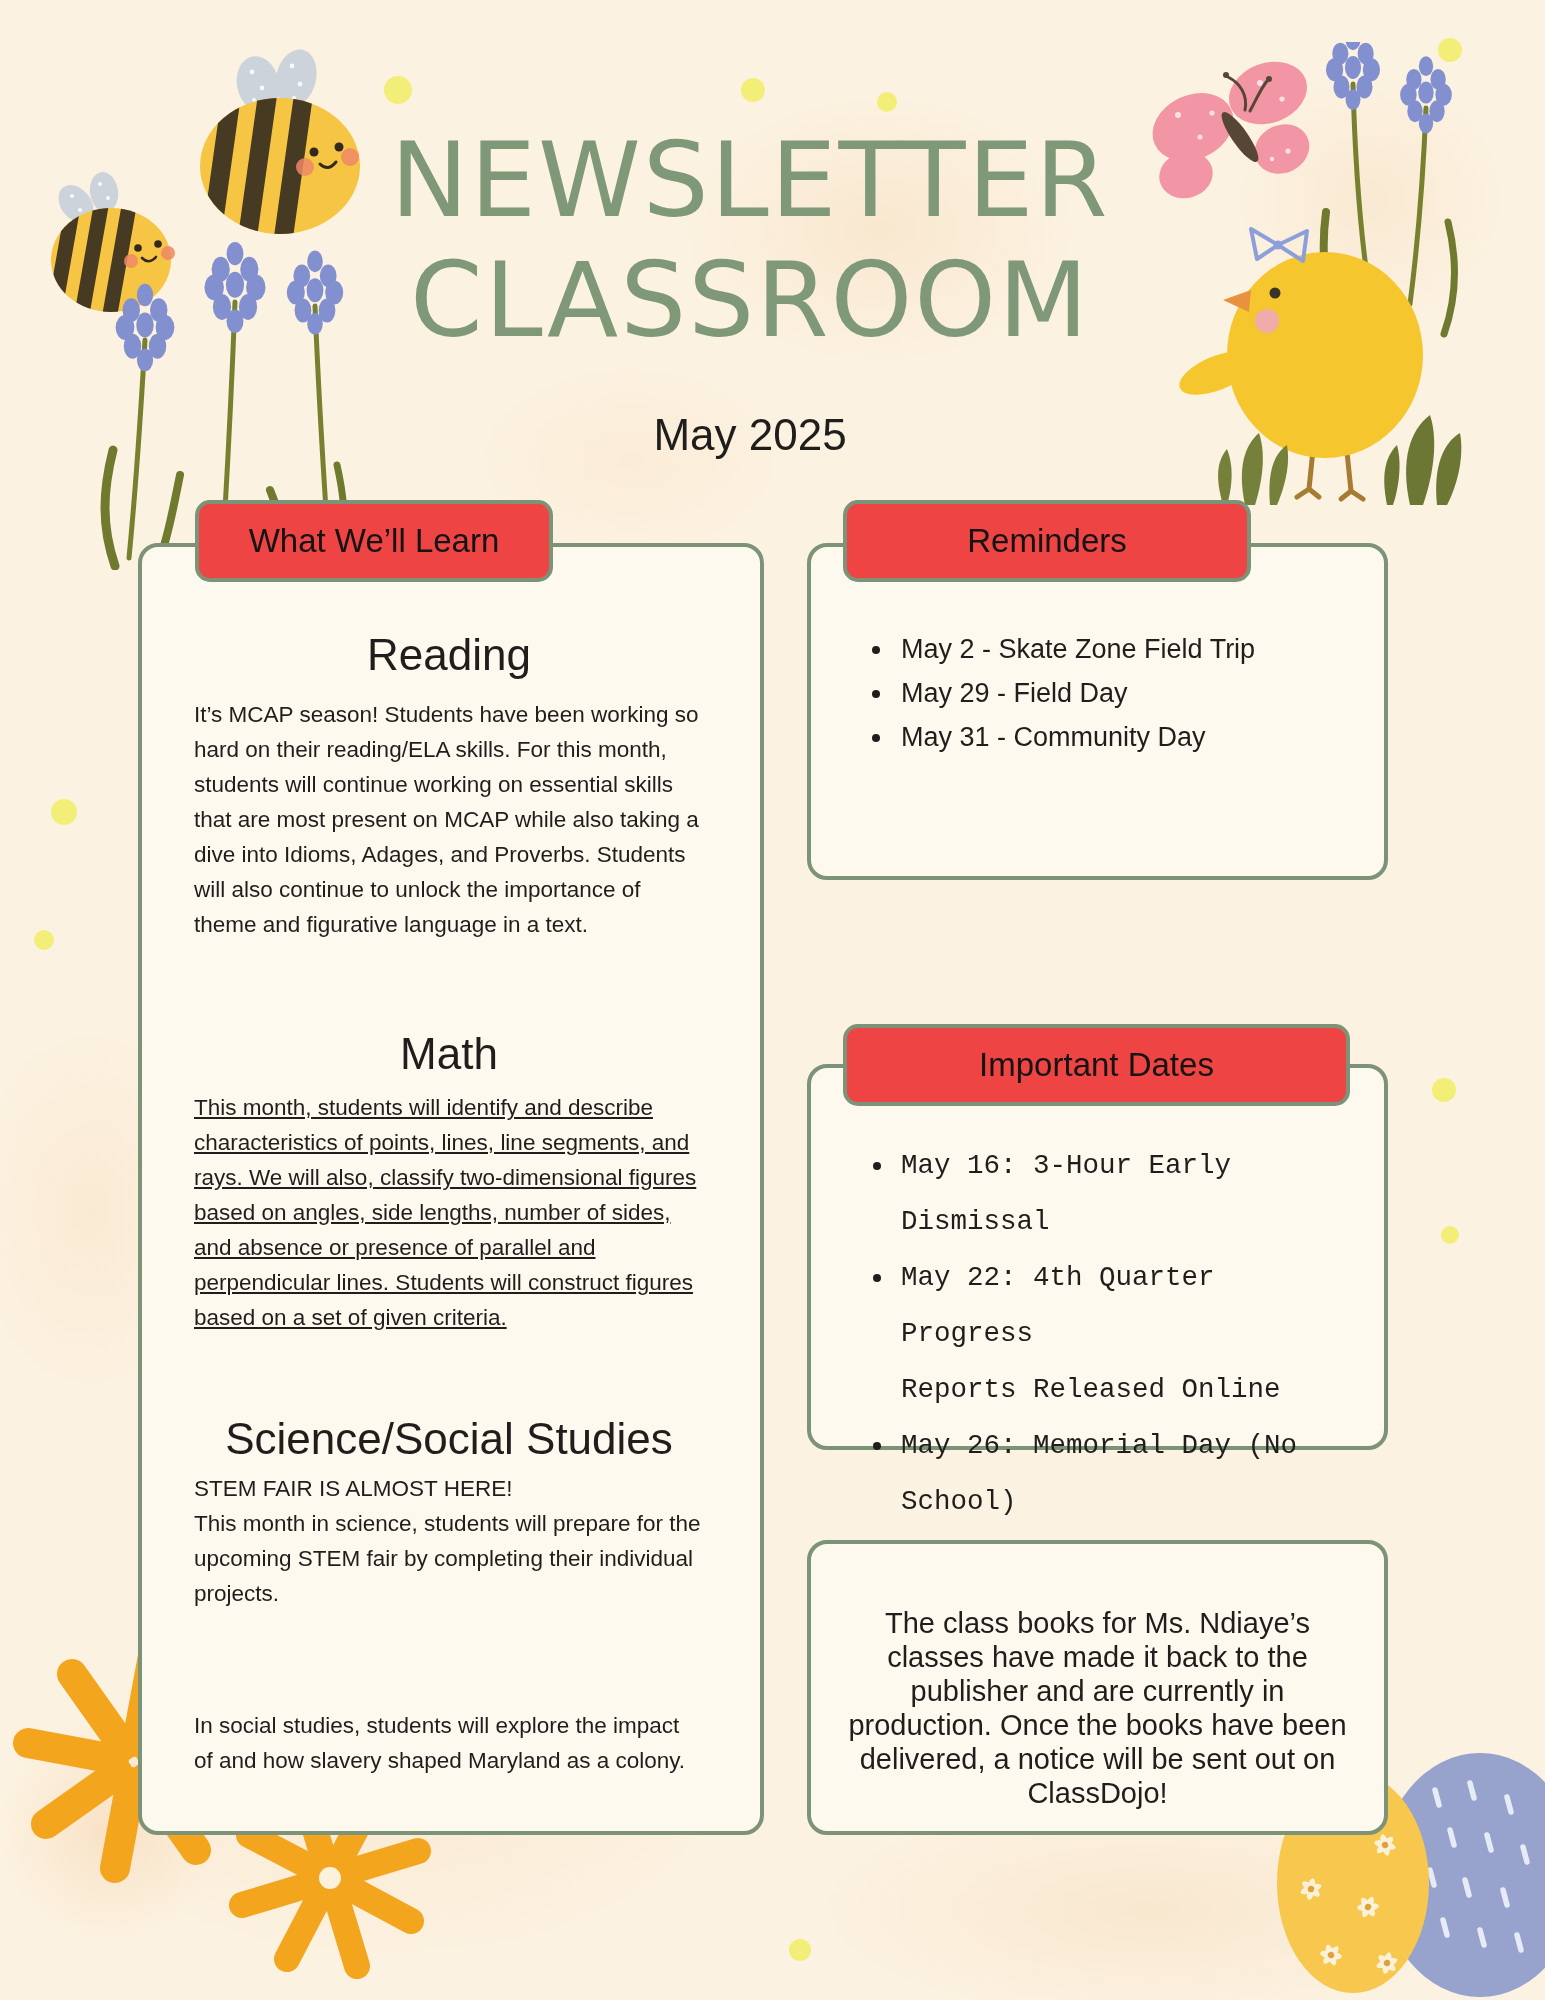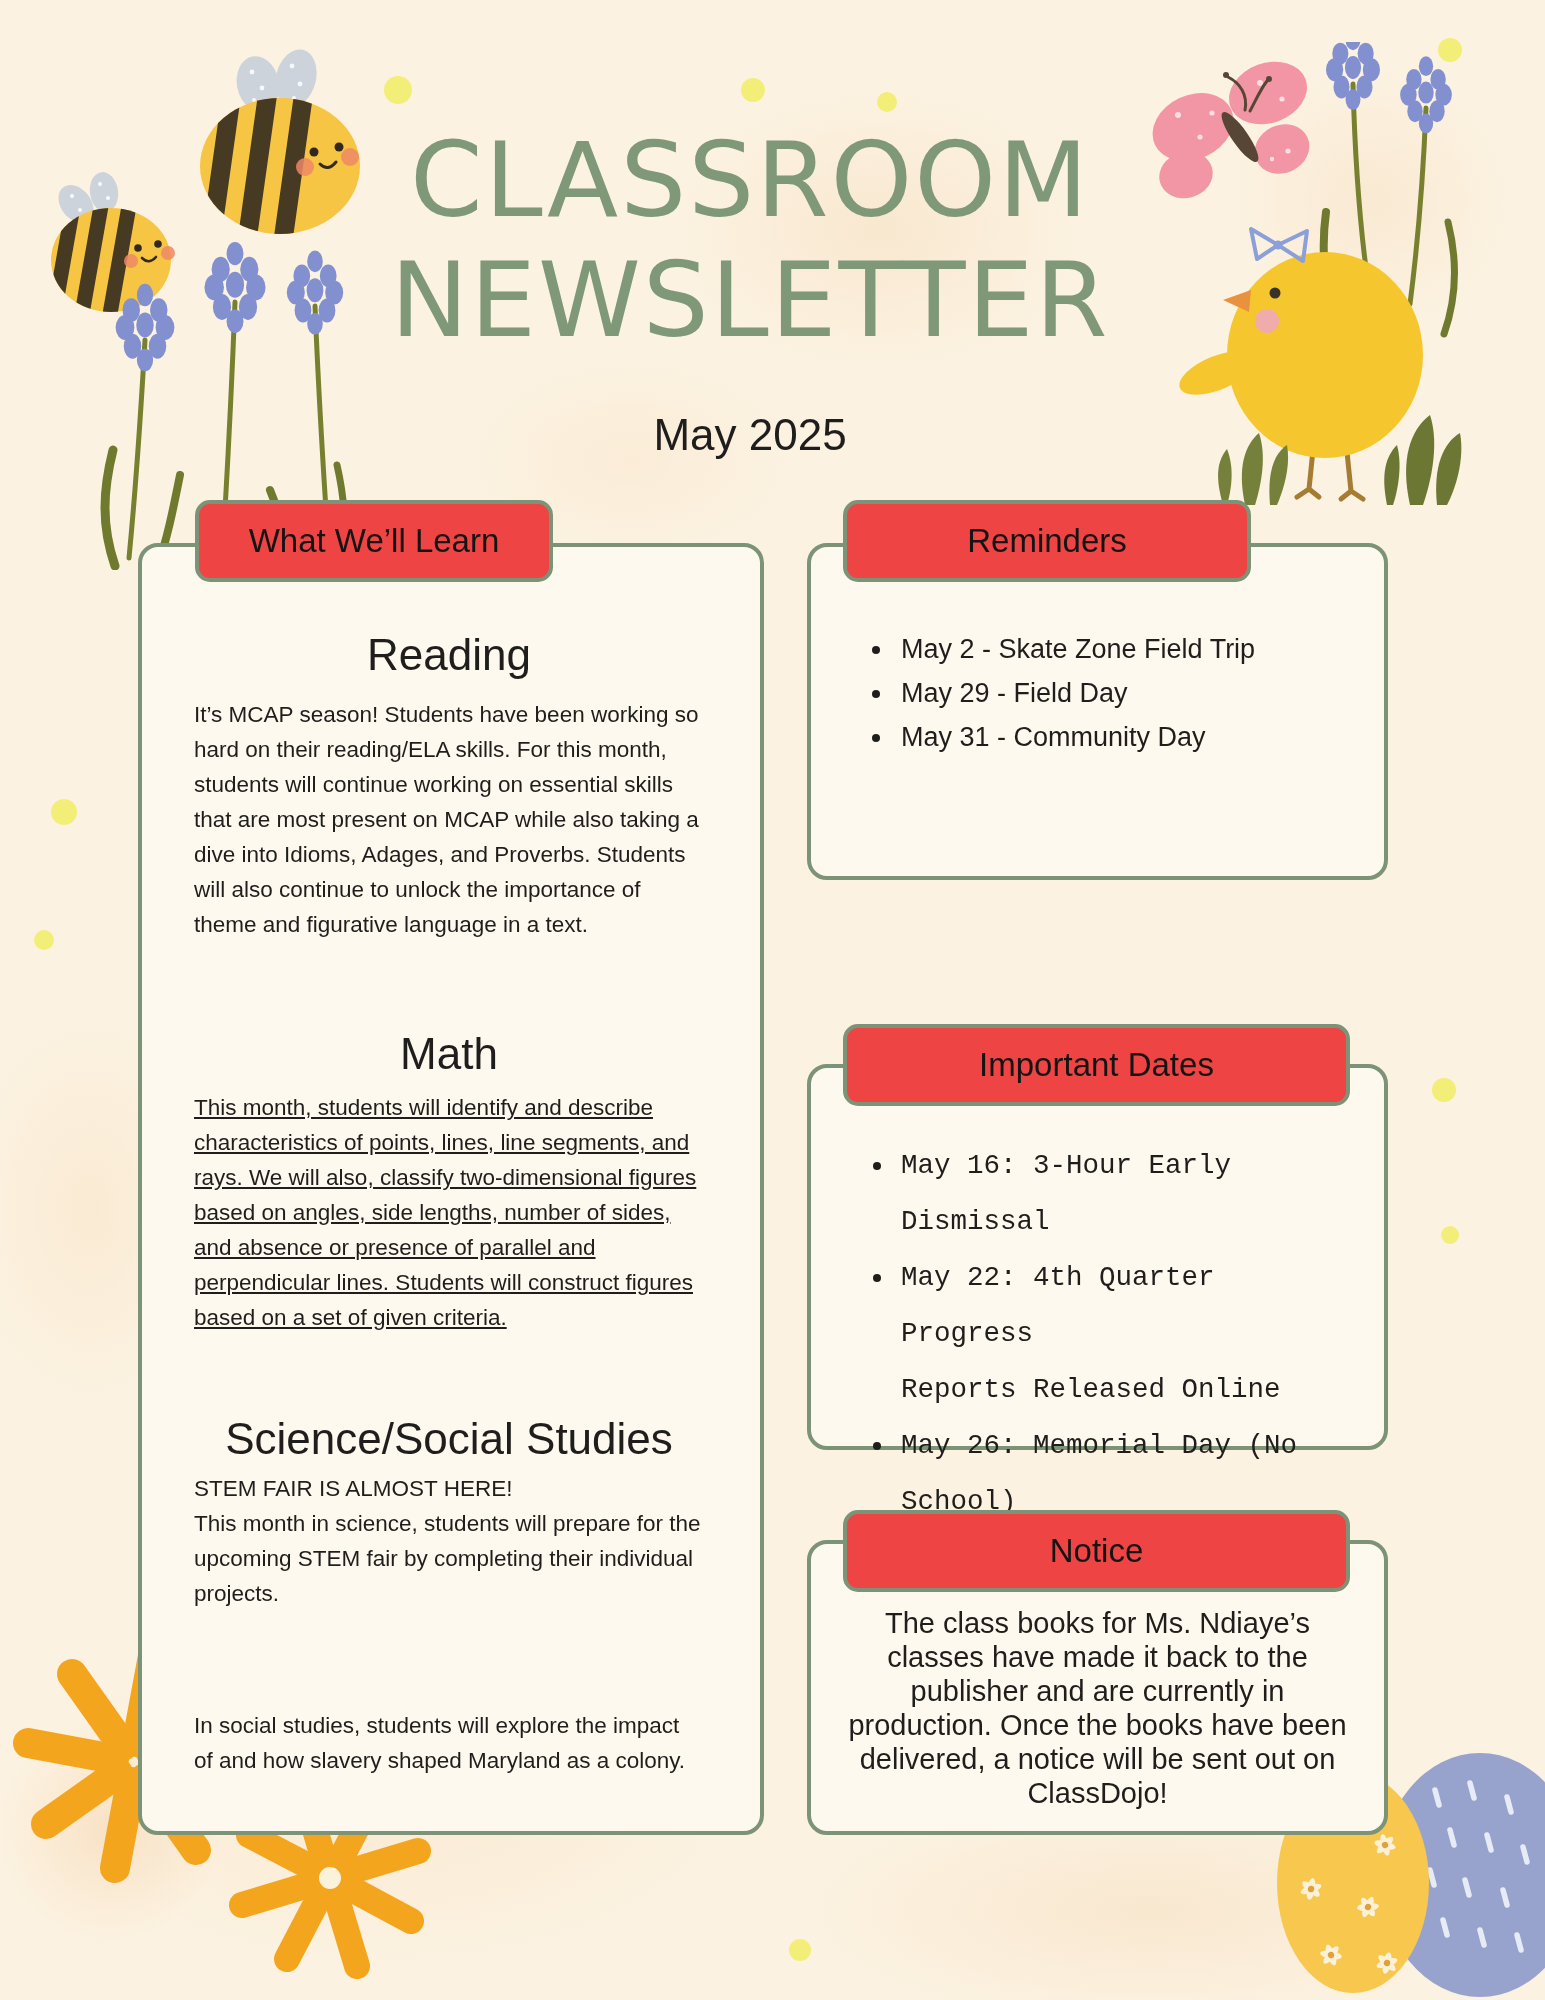--- a/index.html
+++ b/index.html
@@ -304,22 +304,22 @@
     <use href="#daisy6" transform="translate(95 58)"></use>
     <use href="#daisy6" transform="translate(58 88) rotate(20)"></use>
     <use href="#daisy6" transform="translate(120 110) rotate(-15)"></use>
     <use href="#daisy6" transform="translate(46 154) rotate(10)"></use>
     <use href="#daisy6" transform="translate(103 172) rotate(25)"></use>
     <use href="#daisy6" transform="translate(66 220) rotate(-20)"></use>
     <use href="#daisy6" transform="translate(122 228) rotate(12)"></use>
   </svg>
 
   <div class="title">
+    <div>NEWSLETTER</div>
     <div>CLASSROOM</div>
-    <div>NEWSLETTER</div>
   </div>
   <div class="subtitle">May 2025</div>
 
   <div class="card card-learn">
     <div class="learn-content">
       <div class="section-h h-reading">Reading</div>
       <p class="p-reading">It’s MCAP season! Students have been working so hard on their reading/ELA skills. For this month, students will continue working on essential skills that are most present on MCAP while also taking a dive into Idioms, Adages, and Proverbs. Students will also continue to unlock the importance of theme and figurative language in a text.</p>
       <div class="section-h h-math">Math</div>
       <p class="p-math">This month, students will identify and describe characteristics of points, lines, line segments, and rays.  We will also, classify two-dimensional figures based on angles, side lengths, number of sides, and absence or presence of parallel and perpendicular lines.  Students will construct figures based on a set of given criteria.</p>
       <div class="section-h h-science">Science/Social Studies</div>
@@ -358,17 +358,14 @@
       </li>
     </ul>
   </div>
   <div class="tab tab-dates">
     <span>Important Dates</span>
   </div>
 
   <div class="card card-notice">
     <p class="notice-body">The class books for Ms. Ndiaye’s classes have made it back to the publisher and are currently in production. Once the books have been delivered, a notice will be sent out on ClassDojo!</p>
   </div>
-  <div class="tab tab-notice">
-    <span>Notice</span>
-  </div>
 
 </div>
 
 </body></html>

